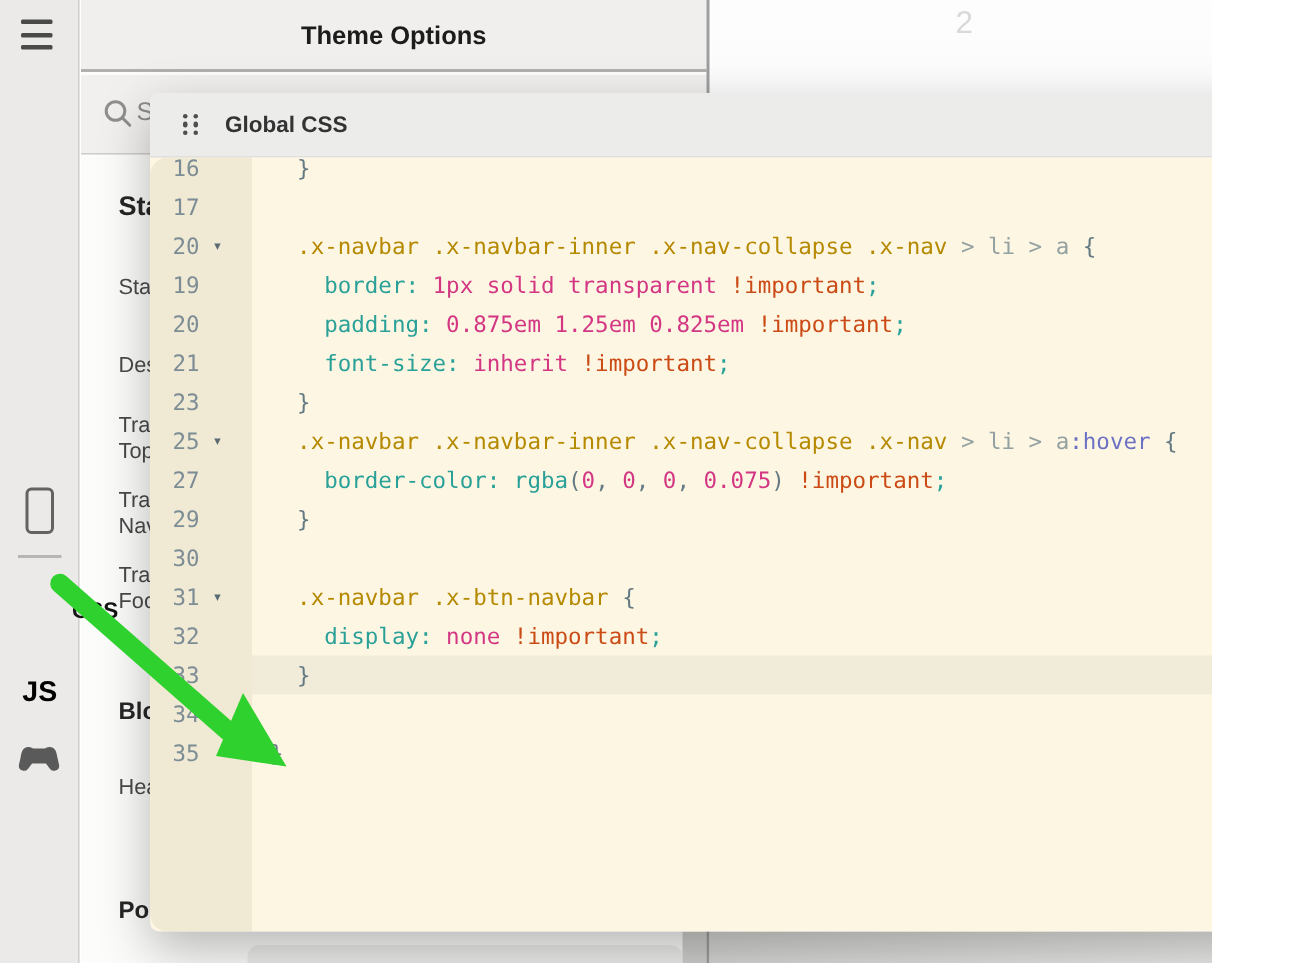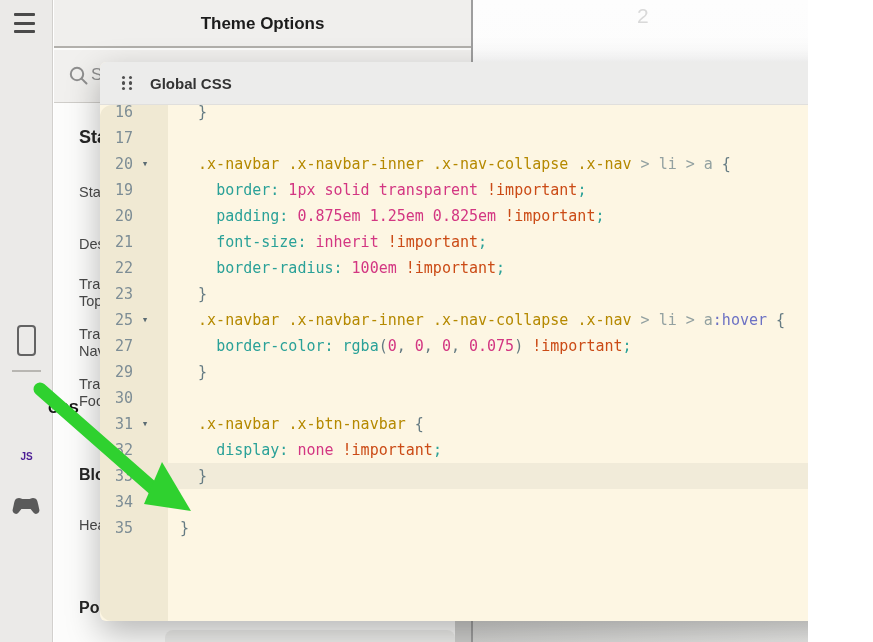--- a/index.html
+++ b/index.html
@@ -7,21 +7,21 @@
   .stage { position:relative; width:808px; height:642px; overflow:hidden; }
 
   
   .sidebar { position:absolute; left:0; top:0; width:53px; height:642px; background:#ebeae8; border-right:1px solid #d2d0cd; z-index:5; }
   .hamburger { position:absolute; left:14px; top:13px; width:21px; height:20px; display:flex; flex-direction:column; justify-content:space-between; cursor:pointer; }
   .hamburger span { display:block; height:3px; background:#4a4a4a; border-radius:1px; }
   .phone-icon { position:absolute; left:17px; top:325px; width:19px; height:31px; border:2.5px solid #636363; border-radius:4px; }
   .side-divider { position:absolute; left:12px; top:370px; width:29px; height:2px; background:#b8b6b2; }
   .side-label { position:absolute; left:0; width:53px; text-align:center; font-weight:bold; }
   .css-label { top:399px; font-size:15px; color:#141414;padding-left:48px; }
-  .js-label  { top:451px; font-size:10px; color:#4c1d95; }
+  .js-label  { top:451px; font-size:19px; color:#000000; }
   .gamepad   { position:absolute; left:12px; top:496px; width:28px; height:20px; }
 
   
   .left-region { position:absolute; left:54px; top:0; width:417px; height:642px; background:#fcfcfb; z-index:1; }
   .theme-header { position:absolute; left:0; top:0; width:100%; height:48px; background:#f0efed; border-bottom:2px solid #b2b0ac; text-align:center; line-height:48px; font-size:17px; font-weight:bold; color:#1c1c1c; }
   .search-row { position:absolute; left:0; top:50px; width:100%; height:53px; background:#f1f0ee; border-bottom:1px solid #cfcdc9; }
   .search-row svg { position:absolute; left:14px; top:15px; }
   .search-partial { position:absolute; left:37px; top:15px; font-size:17px; color:#8c8c8c; }
   .bg-label { position:absolute; left:25px; font-size:14.5px; color:#4a4a4a; white-space:nowrap; }
   .bg-label.bold { font-weight:bold; font-size:16px; color:#262626; }
@@ -170,27 +170,20 @@
           </div>
           <div class="row">
             <div class="gut">
               <span class="num">21</span>
               <span class="fold"></span>
             </div>
             <div class="codecell"><span class="tk-plain">    </span><span class="tk-prop">font-size:</span><span class="tk-val"> inherit</span><span class="tk-imp"> !important</span><span class="tk-prop">;</span></div>
           </div>
           <div class="row">
             <div class="gut">
-              <span class="num">22</span>
-              <span class="fold"></span>
-            </div>
-            <div class="codecell"><span class="tk-plain">    </span><span class="tk-prop">border-radius:</span><span class="tk-val"> 100em</span><span class="tk-imp"> !important</span><span class="tk-prop">;</span></div>
-          </div>
-          <div class="row">
-            <div class="gut">
               <span class="num">23</span>
               <span class="fold"></span>
             </div>
             <div class="codecell"><span class="tk-brace">  }</span></div>
           </div>
           <div class="row">
             <div class="gut">
               <span class="num">25</span>
               <span class="fold">▾</span>
             </div>

